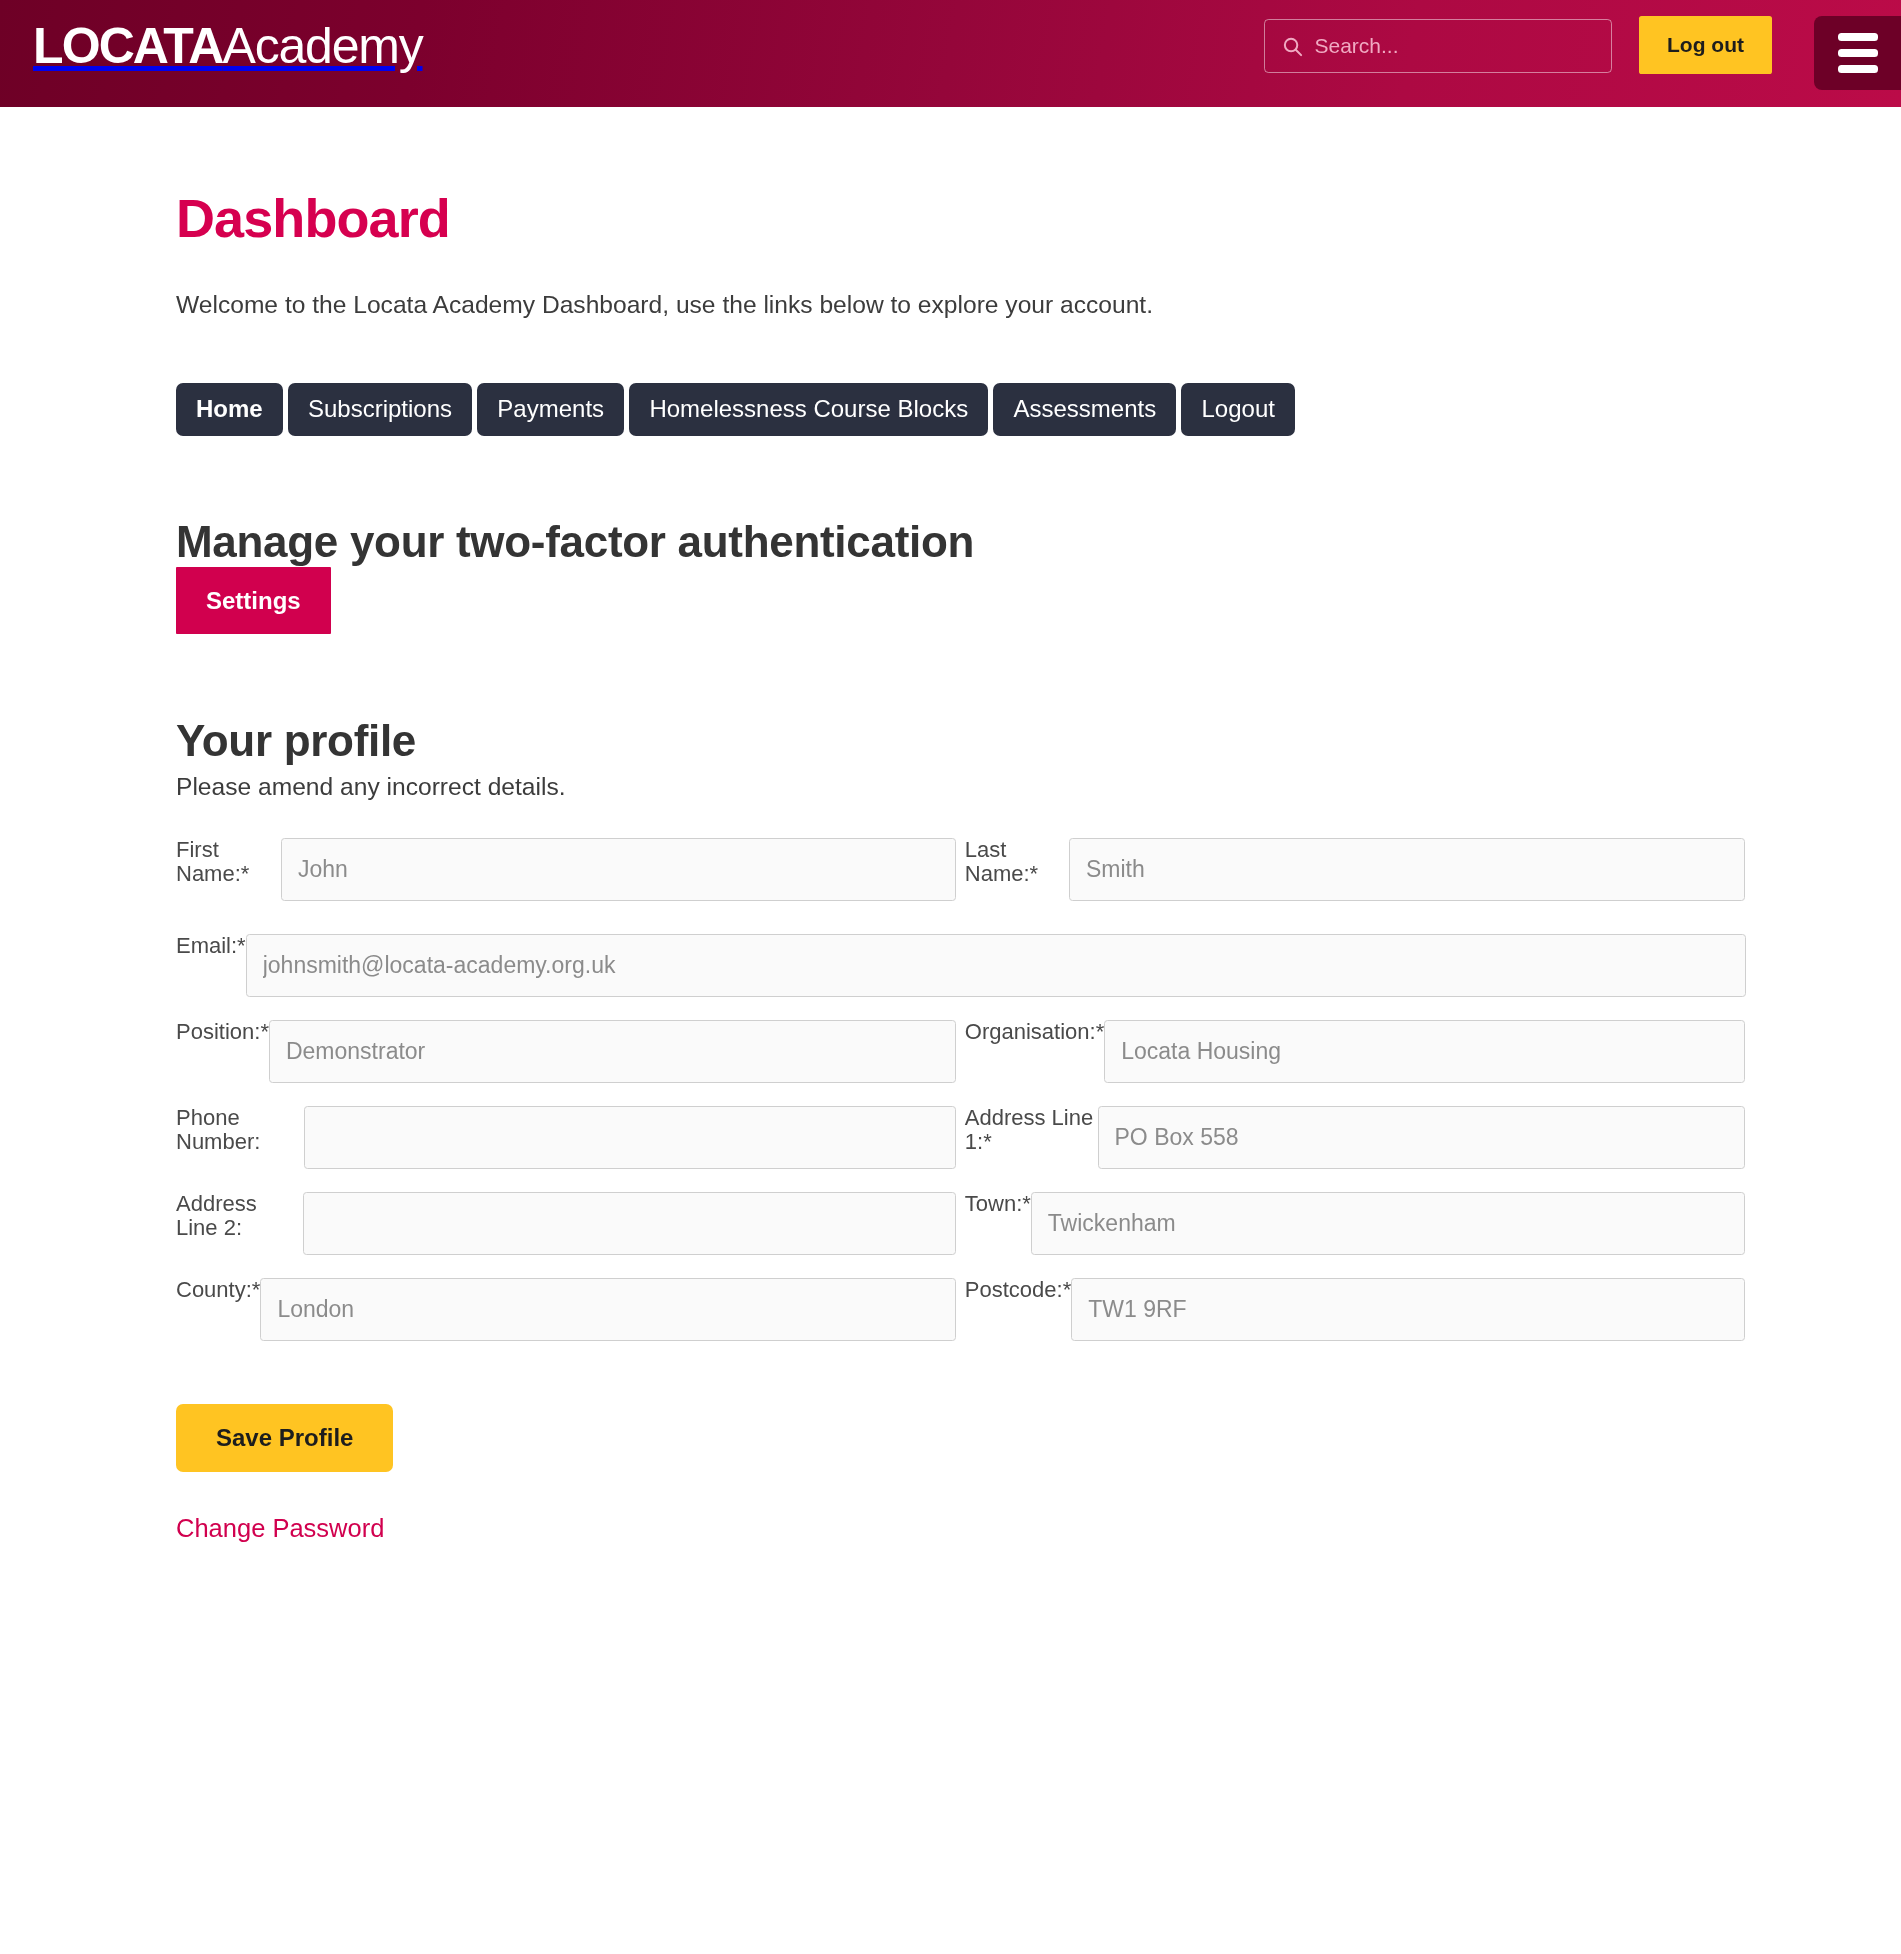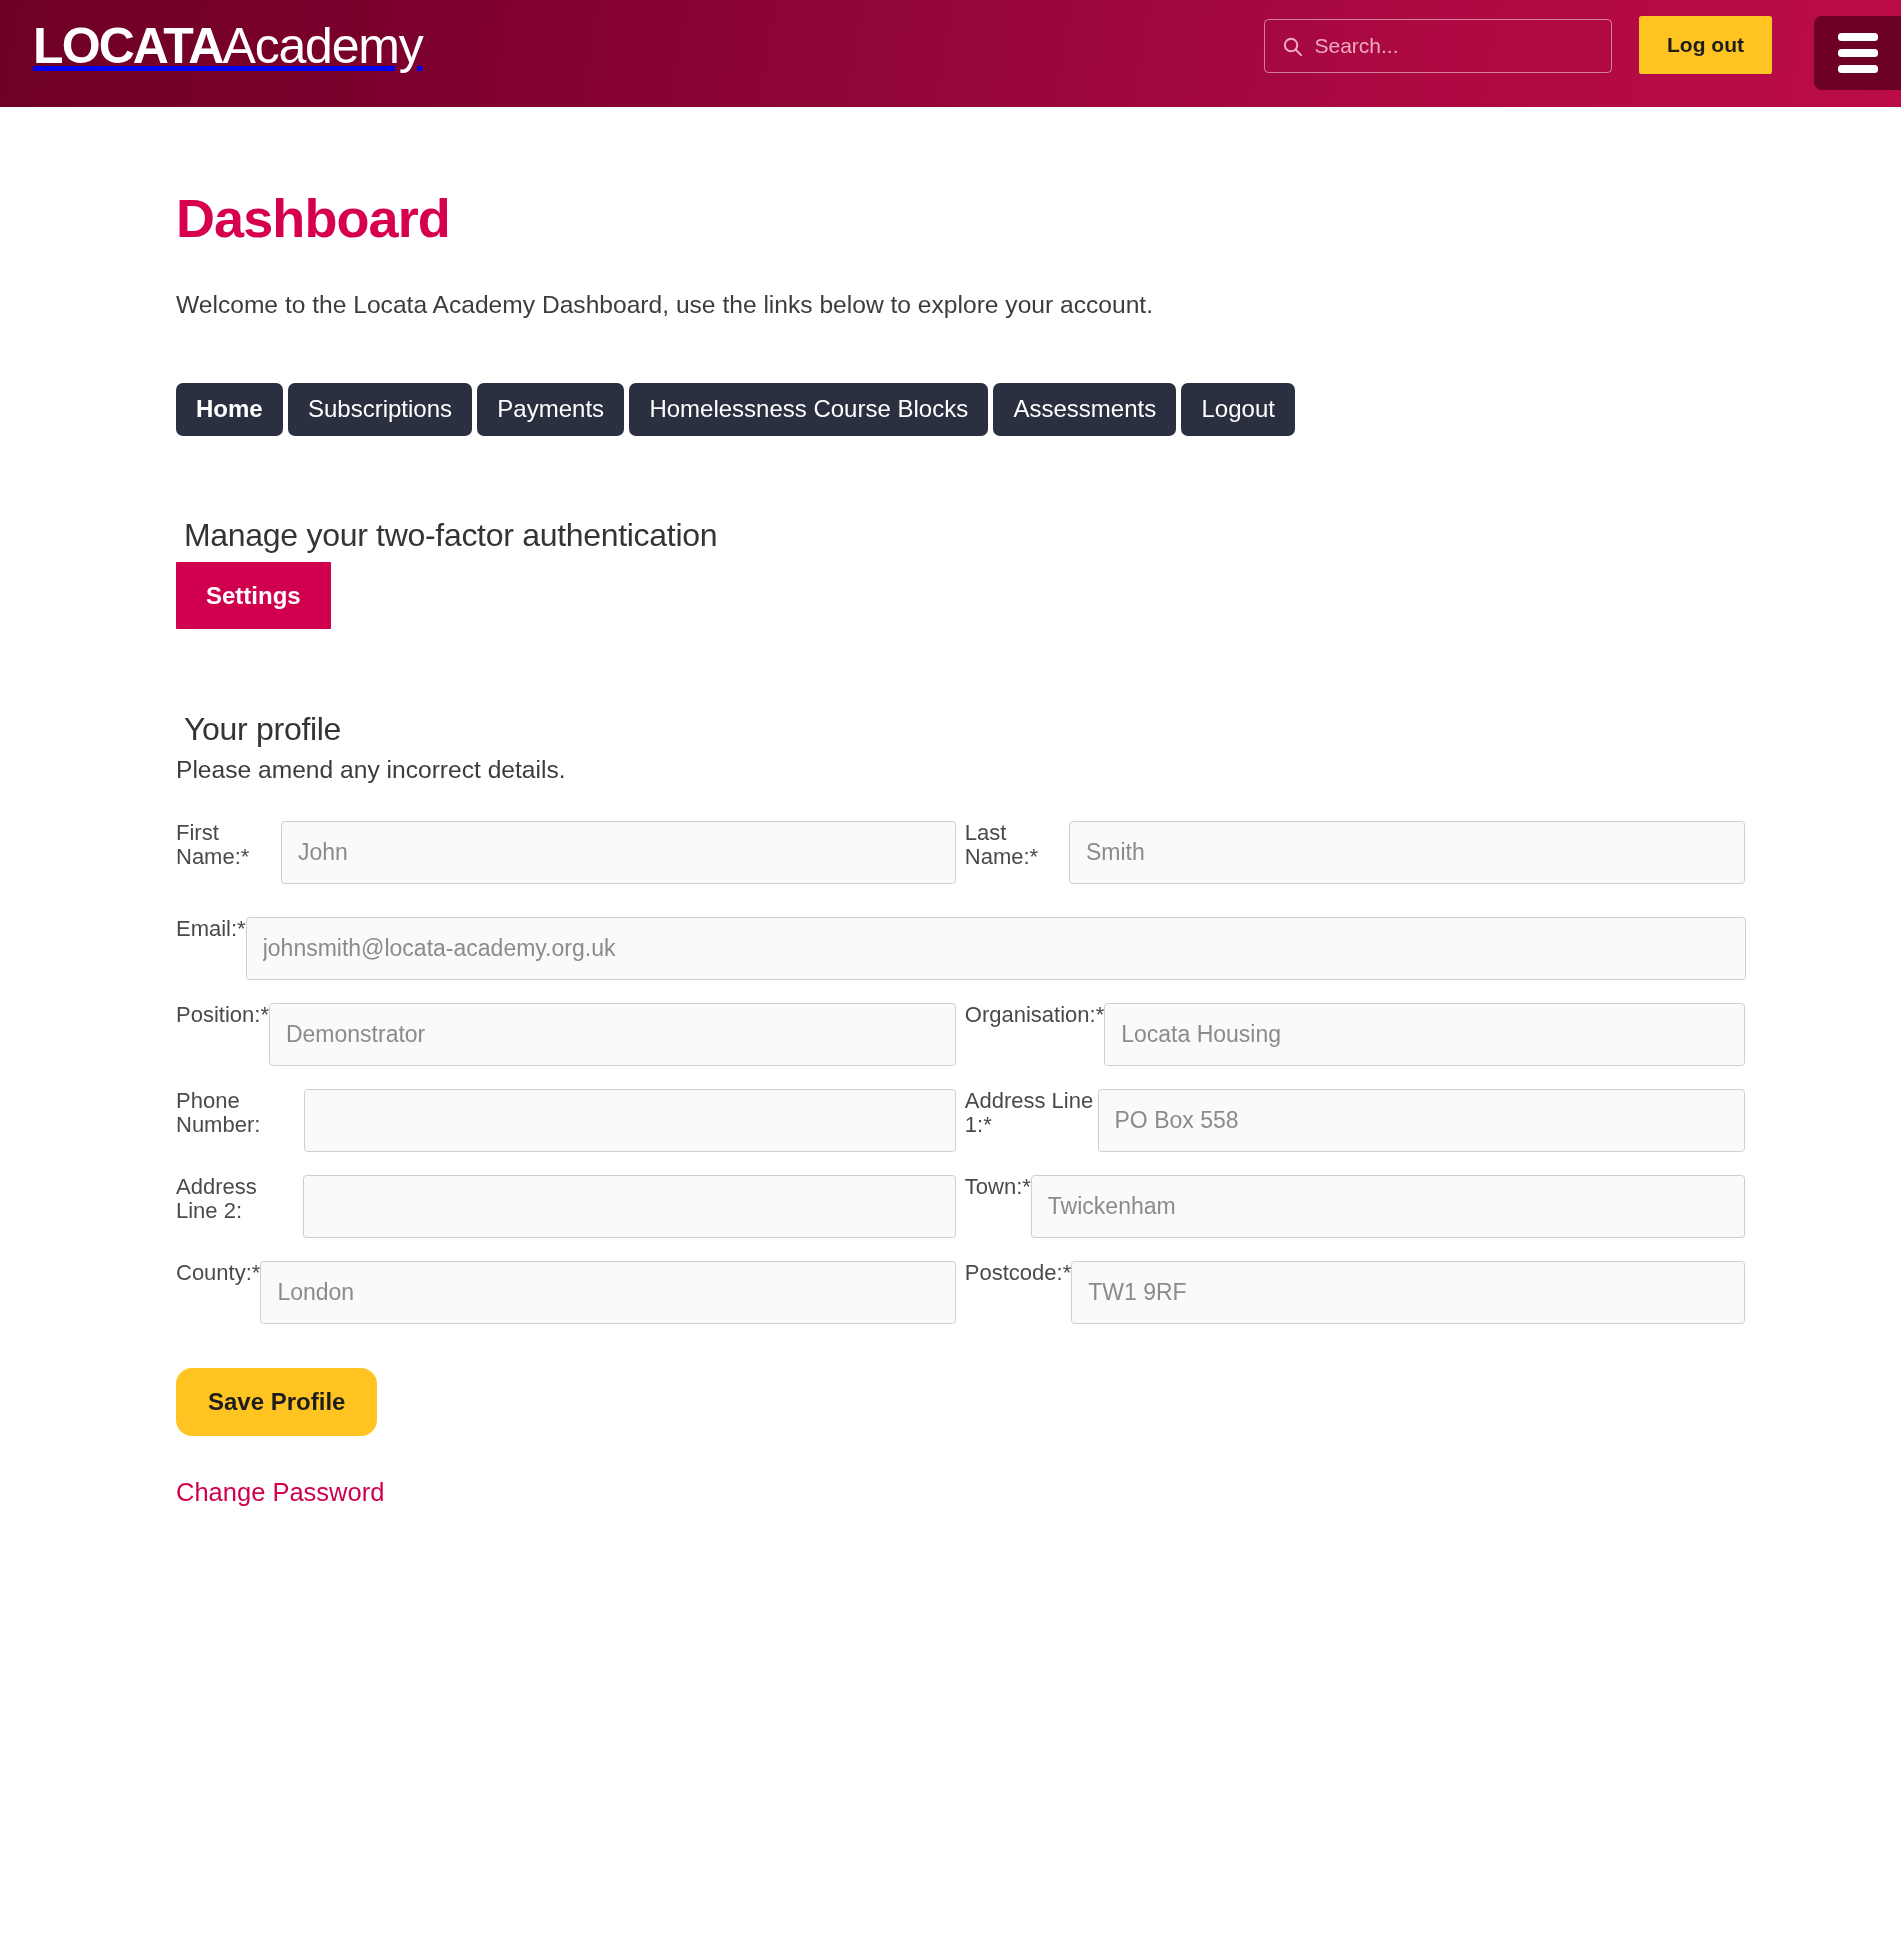--- a/index.html
+++ b/index.html
@@ -178,23 +178,23 @@
     border: none;
     font-family: "Liberation Sans", sans-serif;
     white-space: nowrap;
     border-radius: 7px;
   }
   .nav-tab.active { font-weight: 700; }
 
   
   .section-2fa { margin-top: 81px; }
   .h2-heading {
-    margin: 8px;
-    font-size: 32px;
-    font-weight: 400;
+    margin: 0;
+    font-size: 44px;
+    font-weight: 700;
     color: #343434;
     letter-spacing: -0.3px;
   }
   .settings-btn {
     display: inline-block;
     background: #d1004e;
     color: #ffffff;
     border: none;
     padding: 0 30px;
     height: 67px;
@@ -244,31 +244,31 @@
     font-family: "Liberation Sans", sans-serif;
     outline: none;
     width: 100%;
   }
   .field-input::placeholder { color: #8b8b8b; opacity: 1; }
   .row-gap-lg { margin-bottom: 33px; }
   .row-gap-md { margin-bottom: 23px; }
 
   .save-btn {
     display: inline-block;
-    margin-top: 40px;
+    margin-top: 59px;
     background: #ffc422;
     color: #1d1d1d;
     border: none;
     height: 68px;
     line-height: 68px;
-    padding: 0 32px;
+    padding: 0 40px;
     font-size: 24px;
     font-weight: 700;
     font-family: "Liberation Sans", sans-serif;
-    border-radius: 16px;
+    border-radius: 7px;
     cursor: pointer;
   }
   .change-pw-link {
     display: block;
     margin-top: 42px;
     font-size: 25.5px;
     color: #d1004e;
     text-decoration: none;
     width: fit-content;
   }

